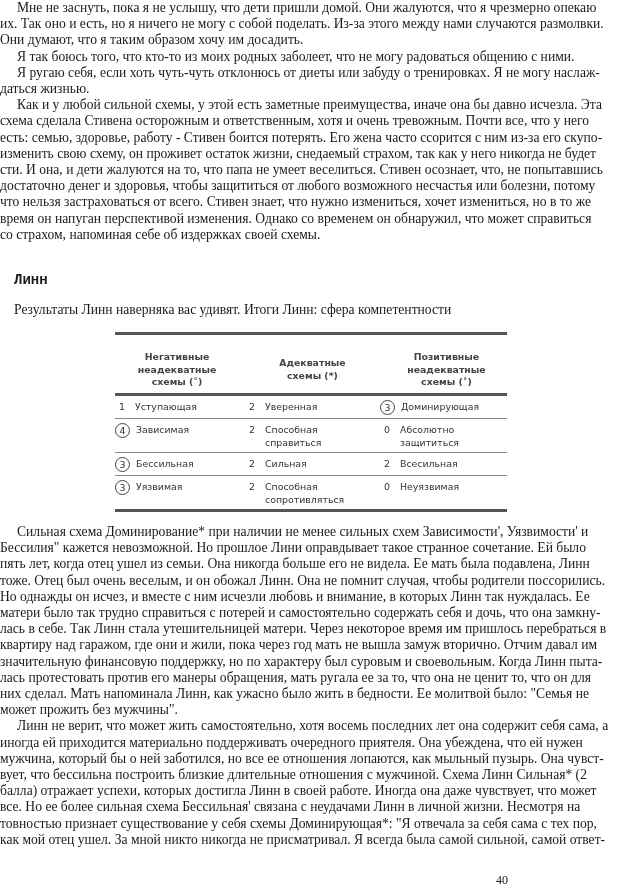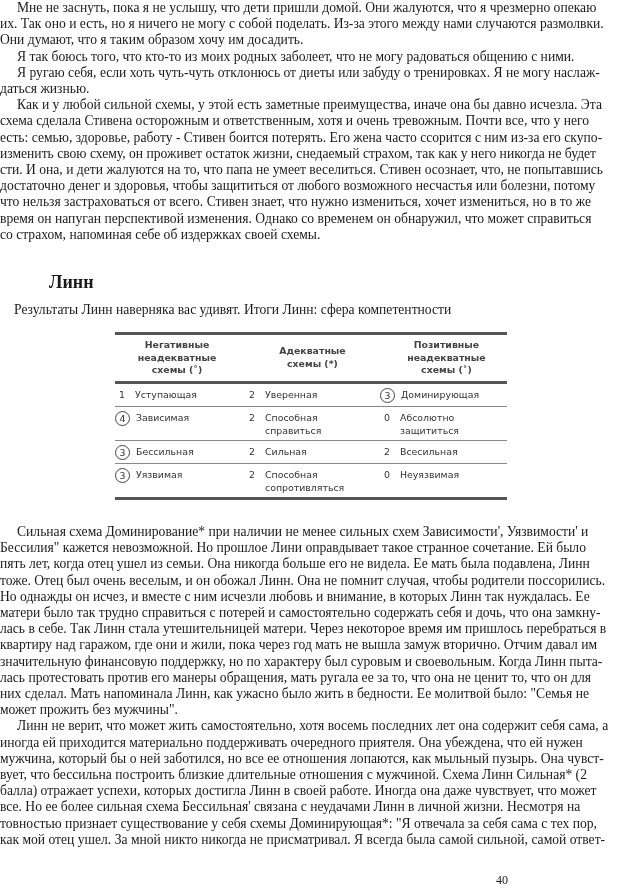--- a/index.html
+++ b/index.html
@@ -2,26 +2,26 @@
 <html><head>
 <meta charset="utf-8">
 <style>
   html, body { margin: 0; padding: 0; background: #ffffff; }
   body { width: 620px; height: 895px; position: relative; overflow: hidden; color: #1a1a1a; }
   .page { position: absolute; left: 0; top: 0; width: 516px; height: 895px; }
   .text { font-family: "Liberation Serif", serif; font-size: 13.6px; line-height: 16.2px; }
   .p { position: absolute; left: 0; width: 612px; margin: 0; text-align: justify; }
   .p .ln { display: block; white-space: nowrap; }
   .indent { padding-left: 17px; }
-  .heading { position: absolute; left: 14px; top: 272px; font-family: Liberation Serif, serif; font-weight: bold; font-size: 18px; margin-left: 35px; }
+  .heading { position: absolute; left: 14px; top: 272px; font-family: Liberation Mono, monospace; font-weight: bold; font-size: 14px; }
   .caption { position: absolute; left: 14px; top: 302px; font-family: "Liberation Serif", serif; font-size: 13.6px; white-space: nowrap; text-align: center; }
   .table { position: absolute; left: 115px; top: 332px; width: 392px; font-family: "DejaVu Sans", sans-serif; font-size: 9.4px; color: #333; }
   .tb-rule-thick { height: 3px; background: #555; }
   .tb-rule-thin { height: 1px; background: #888; }
-  .thead { display: flex; padding: 4px 0 4px 0; gap: 9px; }
+  .thead { display: flex; padding: 16px 0 4px 0; gap: 9px; }
   .th { font-weight: bold; color: #444; text-align: center; line-height: 12.5px; }
   .row { display: flex; align-items: flex-start; padding: 4px 0 3px 0; line-height: 13px; }
   .col1 { width: 130px; }
   .col2 { width: 135px; }
   .col3 { width: 127px; }
   .cell { display: flex; align-items: flex-start; }
   .score { display: inline-block; width: 14px; text-align: center; margin-right: 6px; flex: none; }
   .score.circ { border: 1px solid #444; border-radius: 50%; width: 13px; height: 13px; line-height: 13px; margin-left: 0; }
   .lbl { display: block; }
   .pagenum { position: absolute; right: 8px; top: 873px; font-family: "Liberation Serif", serif; font-size: 12px; }

